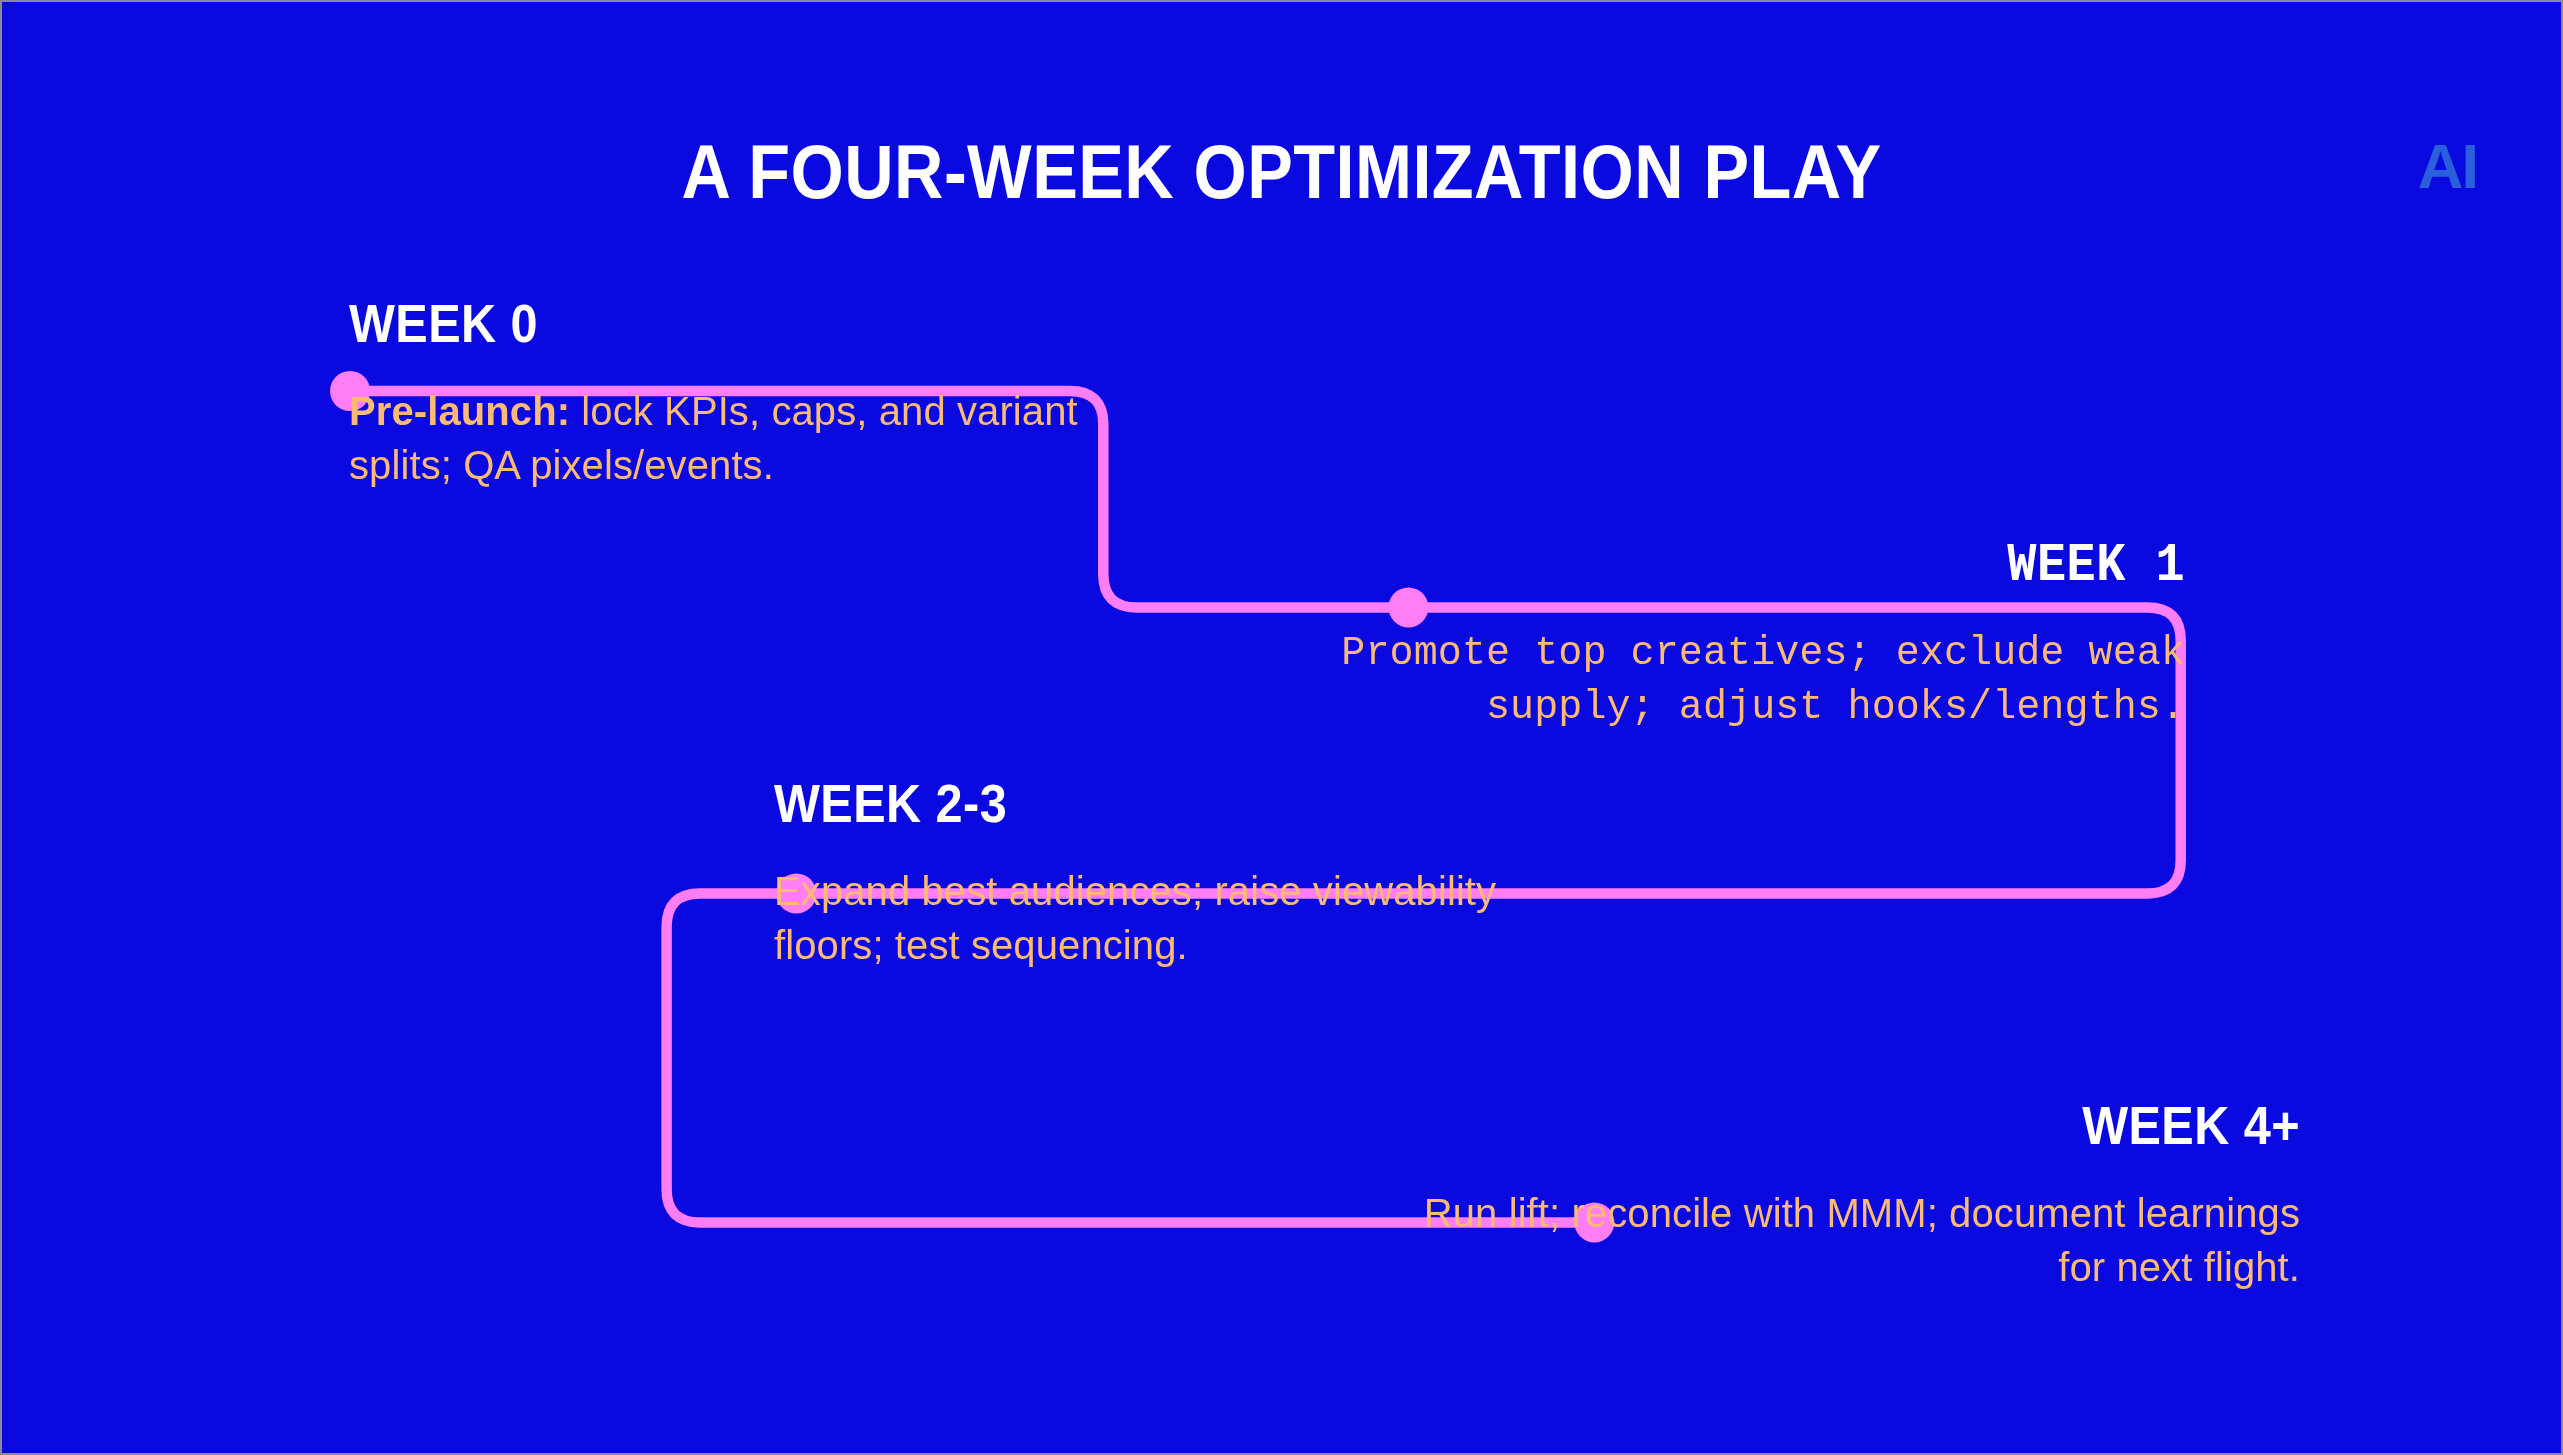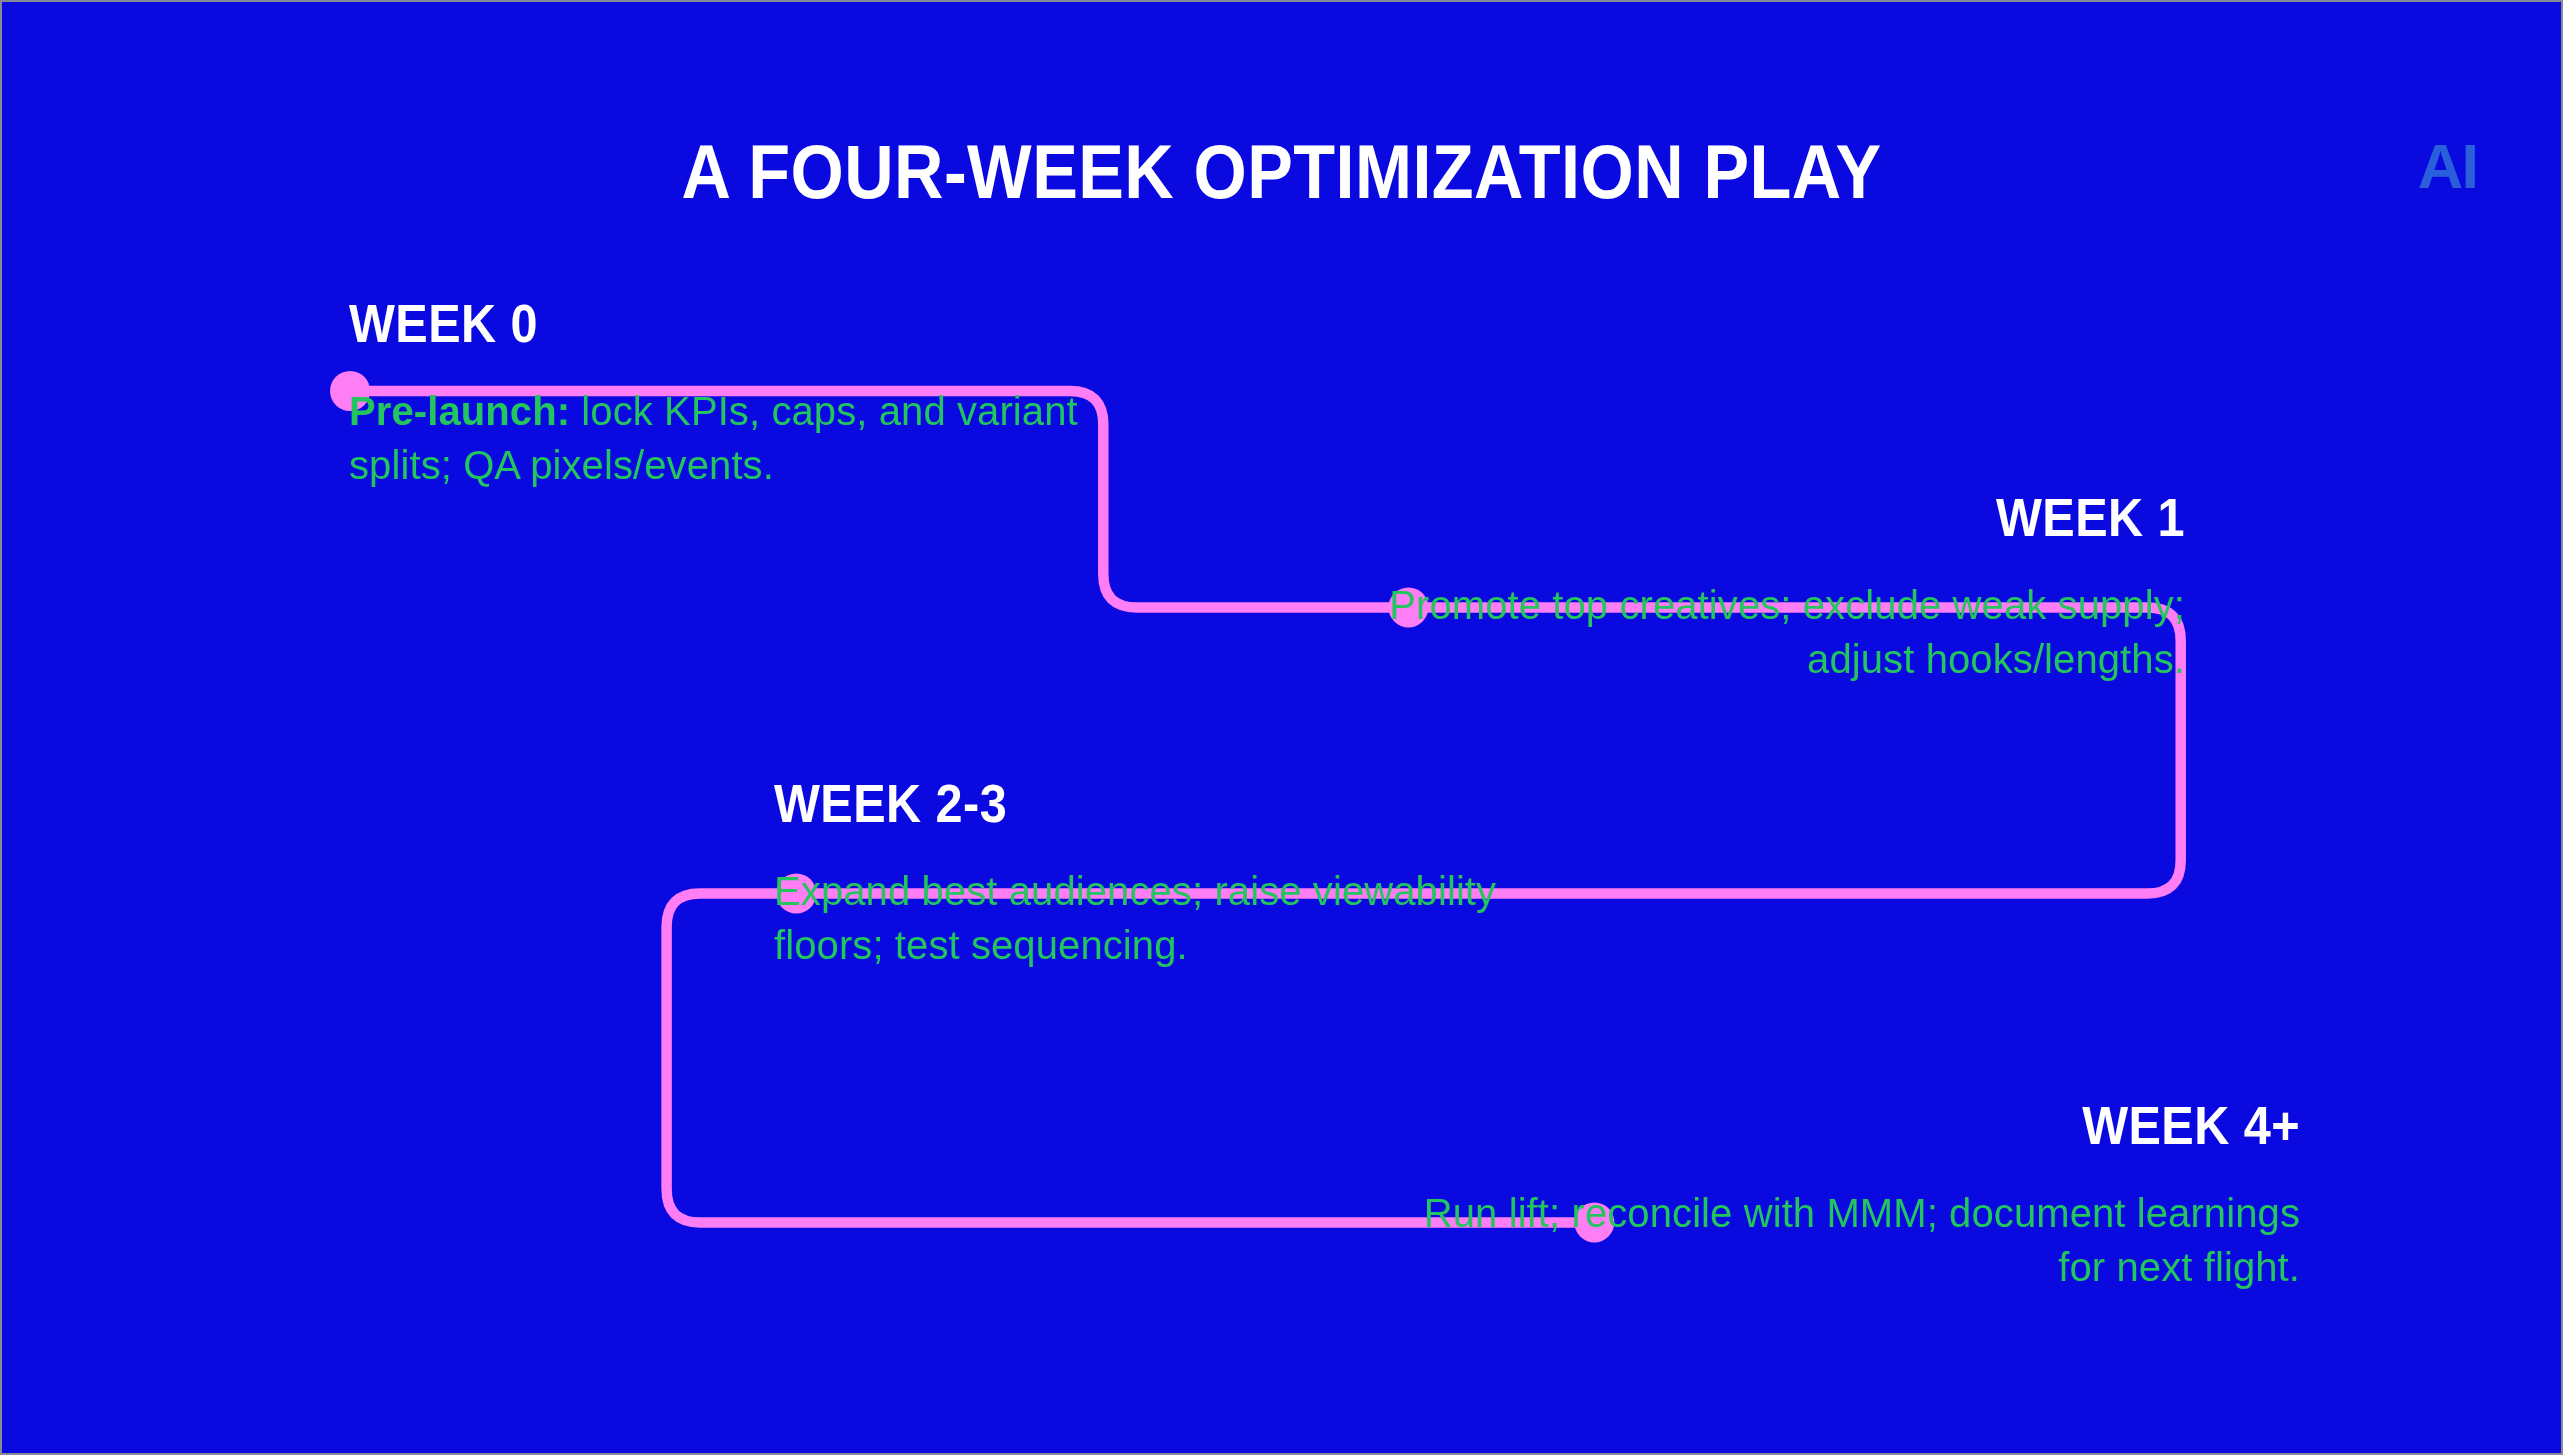--- a/index.html
+++ b/index.html
@@ -71,37 +71,37 @@
     font-weight: 700;
     line-height: 1;
     letter-spacing: 0.5px;
     white-space: nowrap;
     transform: scaleX(0.90);
   }
   .milestone-label.align-left  { transform-origin: left top; }
   .milestone-label.align-right { transform-origin: right top; }
 
   .milestone-body {
-    color: #22c55e;
+    color: #fdba74;
     font-size: 40px;
     font-weight: 400;
     line-height: 54px;
     letter-spacing: 0.1px;
   }
   .milestone-body b {
     font-weight: 700;
   }
   .align-left  { text-align: left; }
   .align-right { text-align: right; }
 
   
   #milestone-week0      { left: 325px;  top: 294px; width: 782px; margin-left: 22px; }
   #milestone-week0 .milestone-body  { margin-top: 34px; }
 
-  #milestone-week1      { left: 1268px; top: 488px; width: 915px; }
+  #milestone-week1      { left: 1268px; top: 537px; width: 915px; font-family: Liberation Mono, monospace; }
   #milestone-week1 .milestone-body  { margin-top: 34px; margin-left: 27px; }
 
   #milestone-week23     { left: 772px;  top: 774px; width: 820px; }
   #milestone-week23 .milestone-body { margin-top: 34px; }
 
   #milestone-week4      { left: 1383px; top: 1096px; width: 915px; }
   #milestone-week4 .milestone-body  { margin-top: 34px; }
 </style>
 </head>
 <body>

